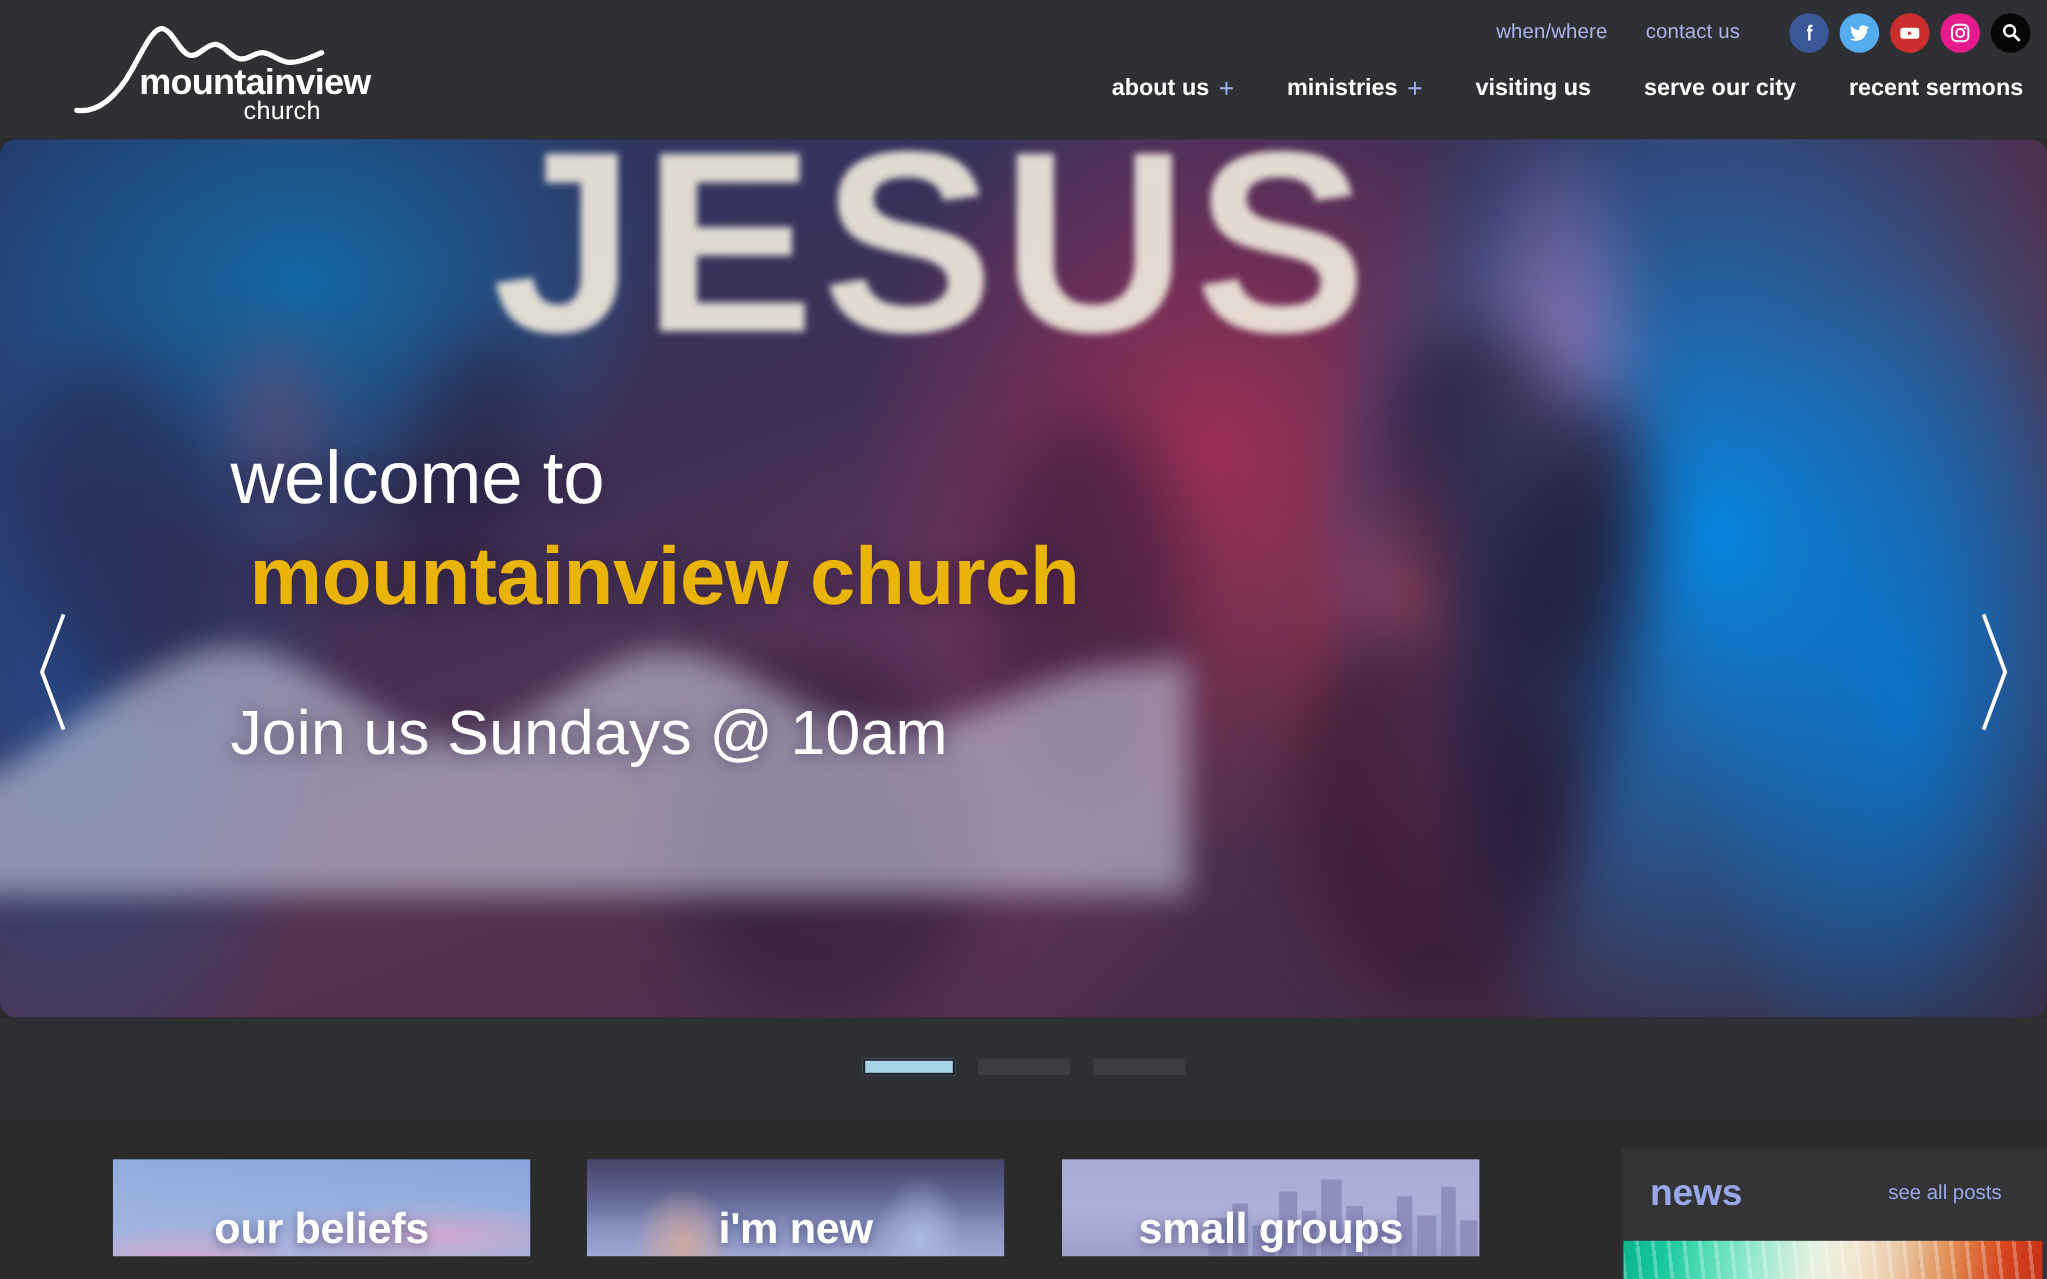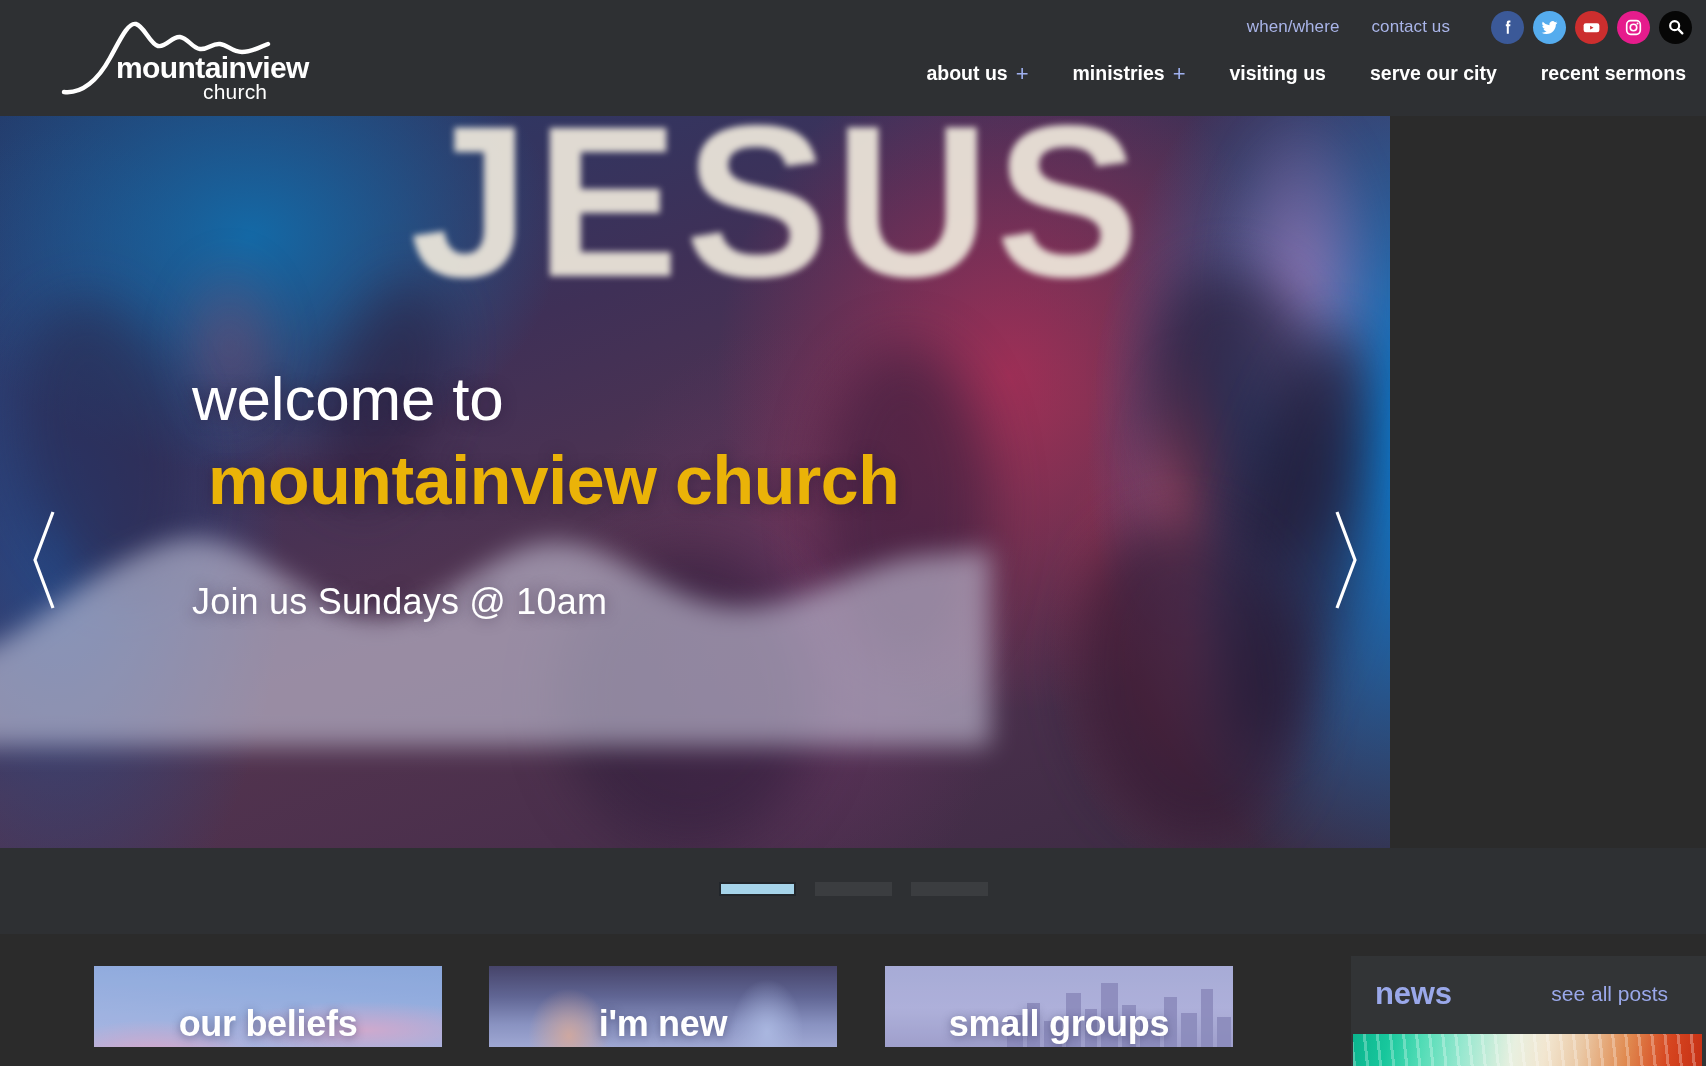--- a/index.html
+++ b/index.html
@@ -52,22 +52,22 @@
     color:#ffffff; font-size:19.5px; font-weight:bold;
     margin-left:44px; white-space:nowrap; cursor:pointer;
     display:flex; align-items:center; gap:8px;
     text-decoration:none;
   }
   .navitem:first-child { margin-left:16px; }
   .plus { color:#9fb0ef; font-size:22px; font-weight:400; line-height:1; }
 
   
   .hero {
-    position:absolute; top:116px; left:0; width:1390px; height:732px;
-    overflow:hidden; background:#3a2c46;
+    position:absolute; top:116px; left:0; width:1706px; height:732px;
+    overflow:hidden; background:#3a2c46;border-radius:14px;
   }
   .hero-bg { position:absolute; inset:0; }
   .bg-l1 { position:absolute; inset:0;
     background:
       radial-gradient(ellipse 430px 330px at 250px 120px, rgba(18,108,170,.95), rgba(18,108,170,0) 72%),
       radial-gradient(ellipse 320px 600px at 60px 430px, rgba(26,80,150,.75), rgba(26,80,150,0) 70%),
       radial-gradient(ellipse 520px 700px at 1430px 330px, rgba(0,140,235,.92), rgba(0,140,235,0) 66%),
       radial-gradient(ellipse 260px 520px at 1590px 470px, rgba(0,118,210,.72), rgba(0,118,210,0) 70%),
       radial-gradient(ellipse 420px 480px at 1010px 260px, rgba(206,45,90,.62), rgba(206,45,90,0) 70%),
       radial-gradient(ellipse 200px 330px at 1190px 520px, rgba(220,55,75,.55), rgba(220,55,75,0) 72%),
@@ -111,21 +111,21 @@
     color:#fff; font-size:62px; font-weight:300; line-height:1.08;
     letter-spacing:-.2px; text-shadow:0 1px 14px rgba(40,25,55,.55);
   }
   .h-main {
     color:#eab308; font-size:68px; font-weight:bold; line-height:1.15;
     margin-top:8px; letter-spacing:-.4px;
     text-shadow:0 1px 14px rgba(40,25,55,.55);
     margin-left:16px;
   }
   .h-sub {
-    color:#fff; font-size:36px; font-weight:300; margin-top:62px;
+    color:#fff; font-size:52px; font-weight:300; margin-top:62px;
     letter-spacing:.2px; text-shadow:0 1px 14px rgba(40,25,55,.55);
   }
 
   .arrow { position:absolute; top:393px; z-index:8; cursor:pointer; }
   .arrow-l { left:28px; }
   .arrow-r { right:28px; }
 
   
   .dots-band {
     position:absolute; top:848px; left:0; width:1706px; height:86px;
@@ -175,21 +175,21 @@
   .news {
     position:absolute; top:956px; left:1351px; width:355px; height:110px;
     background:#323436; overflow:hidden;
   }
   .news-head {
     position:absolute; top:0; left:0; right:0; height:76px;
     display:flex; align-items:center; padding:0 20px 0 24px;justify-content:center;
   }
   .news-title { color:#9aa8ea; font-size:31px; font-weight:bold; letter-spacing:-.2px; }
   .news-link {
-    margin-left:auto; color:#9aa8ea; font-size:21px; cursor:pointer;
+    margin-left:auto; color:#9aa8ea; font-size:17px; cursor:pointer;
     text-decoration:none; padding-right:18px;
   }
   .news-img {
     position:absolute; top:78px; left:2px; width:349px; height:32px;
     background:
       linear-gradient(100deg,
         #0bb48e 0%, #17c79c 10%, #52dcb6 20%, #9ae8d0 32%,
         #e8f0e0 46%, #f2e6d0 55%, #eac9a6 65%,
         #e08a50 78%, #d6451f 90%, #c63015 100%);
   }

